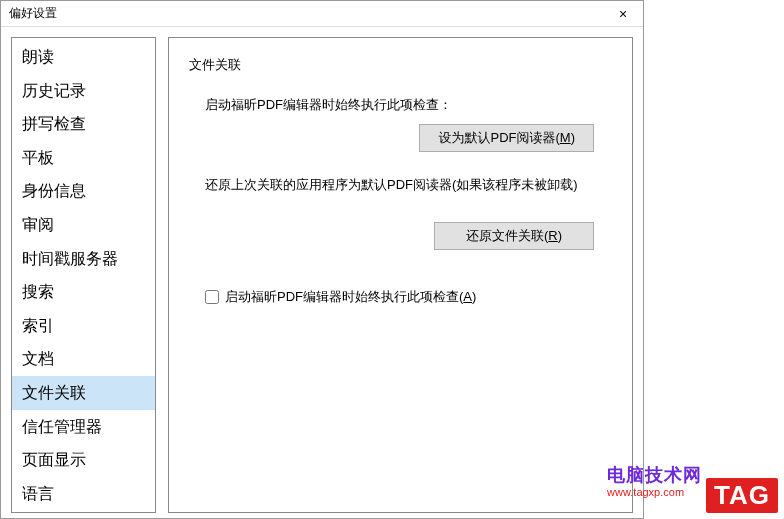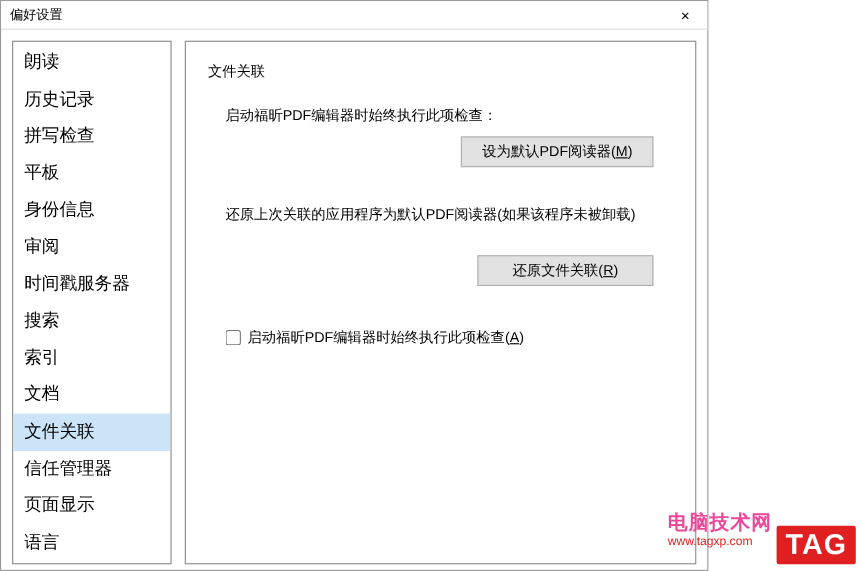--- a/index.html
+++ b/index.html
@@ -103,21 +103,21 @@
       background: #e1e1e1;
       padding: 3px 20px;
     }
     .btn-wide {
       min-width: 160px;
       text-align: center;
     }
     .row2 {
       display: flex;
       justify-content: flex-end;
-      margin-bottom: 34px;
+      margin-bottom: 24px;
       padding-right: 20px;
     }
     .row3-text {
       font-size: 13px;
       margin-left: 18px;
       margin-bottom: 28px;
     }
     .row4 {
       display: flex;
       justify-content: flex-end;
@@ -145,21 +145,21 @@
     }
     .wm-text {
       display: flex;
       flex-direction: column;
       align-items: flex-start;
       line-height: 1.1;
     }
     .wm-top {
       font-size: 18px;
       font-weight: bold;
-      color: #ec4899;
+      color: #6d28d9;
       letter-spacing: 1px;
     }
     .wm-bottom {
       font-size: 11px;
       color: #e02020;
     }
     .wm-tag {
       background: #e02020;
       color: #fff;
       font-weight: bold;

